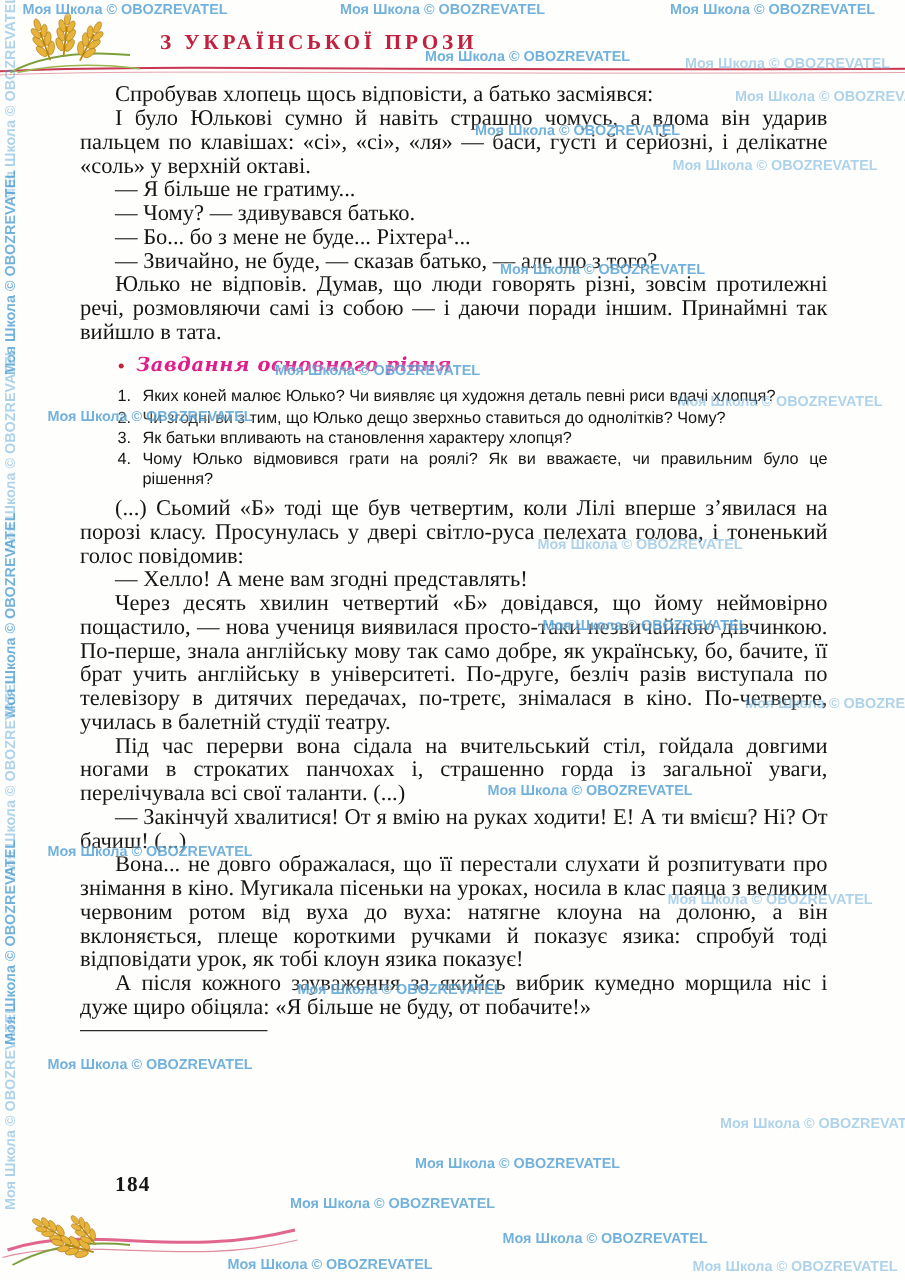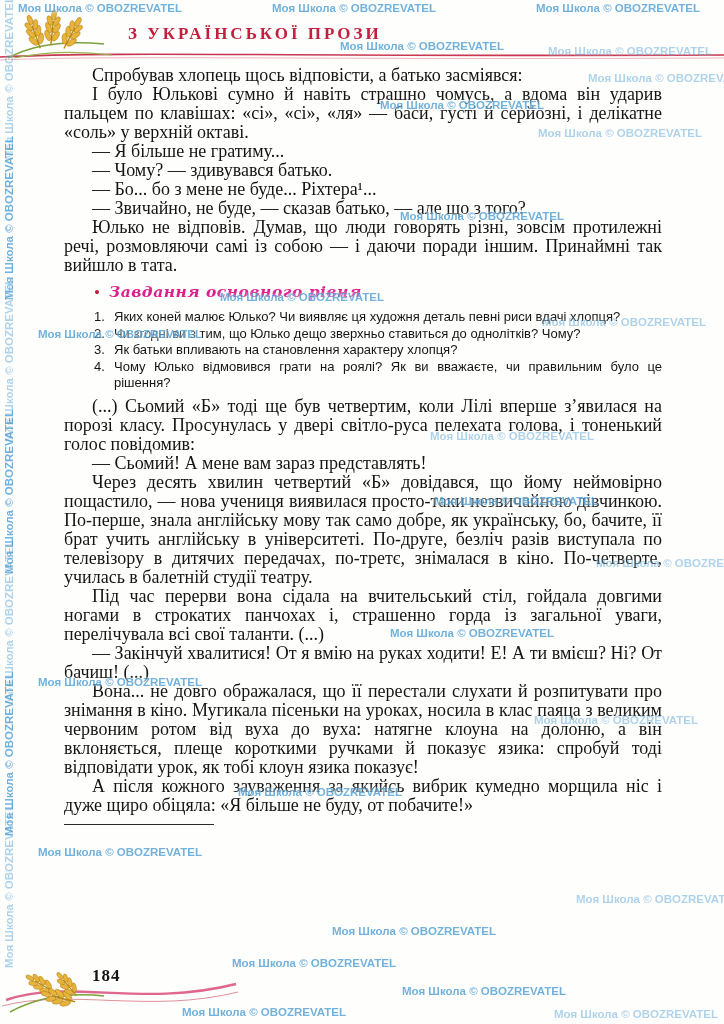--- a/index.html
+++ b/index.html
@@ -25,21 +25,21 @@
   .tasks-title { color:var(--tasks-pink); font-style:italic; font-weight:bold; font-family:"DejaVu Serif", serif; letter-spacing:0.5px; }
   .task { position:relative; padding-left:20px; font-family:"Liberation Sans", sans-serif; font-size:13px; line-height:16.5px; text-align:justify; }
   .task .num { position:absolute; left:0; }
 
   .story-title { font-size:15.5px; font-weight:normal; text-align:center; letter-spacing:3.5px; word-spacing:9px; margin:10px 0 7px; }
 
   .foot-rule { width:150px; border-top:1px solid #2a2a2a; margin:9px 0 3px; }
   .footnote { font-size:13px; line-height:16px; text-indent:28px; }
   .footnote sup { font-size:9px; }
 
-  .page-number { position:absolute; left:92px; top:938px; font-size:17px; font-weight:bold; letter-spacing:1px;margin-top:28px; }
+  .page-number { position:absolute; left:92px; top:938px; font-size:17px; font-weight:bold; letter-spacing:1px; }
 
   .wm {
     position:absolute; font-family:"Liberation Sans", sans-serif;
     font-size:11.5px; font-weight:bold; color:var(--watermark-blue);
     opacity:0.8; white-space:nowrap; pointer-events:none; z-index:5;
     text-shadow:0 0 2px rgba(255,255,255,0.95), 0 0 4px rgba(255,255,255,0.7);
   }
   .wm.light { opacity:0.45; }
   .wm.v { transform:rotate(-90deg); transform-origin:0 0; }
 </style>
@@ -96,21 +96,21 @@
       <div class="task">
         <span class="num">3.</span><span>Як батьки впливають на становлення характеру хлопця?</span>
       </div>
       <div class="task">
         <span class="num">4.</span><span>Чому Юлько відмовився грати на роялі? Як ви вважаєте, чи правильним було це рішення?</span>
       </div>
     </section>
 
 
     <p class="para">(...) Сьомий «Б» тоді ще був четвертим, коли Лілі вперше з’явилася на порозі класу. Просунулась у двері світло-руса пелехата голова, і тоненький голос повідомив:</p>
-    <p class="para">— Сьомий! А мене вам зараз представлять!</p>
+    <p class="para">— Хелло! А мене вам згодні представлять!</p>
     <p class="para">Через десять хвилин четвертий «Б» довідався, що йому неймовірно пощастило, — нова учениця виявилася просто-таки незвичайною дівчинкою. По-перше, знала англійську мову так само добре, як українську, бо, бачите, її брат учить англійську в університеті. По-друге, безліч разів виступала по телевізору в дитячих передачах, по-третє, знімалася в кіно. По-четверте, училась в балетній студії театру.</p>
     <p class="para">Під час перерви вона сідала на вчительський стіл, гойдала довгими ногами в строкатих панчохах і, страшенно горда із загальної уваги, перелічувала всі свої таланти. (...)</p>
     <p class="para">— Закінчуй хвалитися! От я вмію на руках ходити! Е! А ти вмієш? Ні? От бачиш! (...)</p>
     <p class="para">Вона... не довго ображалася, що її перестали слухати й розпитувати про знімання в кіно. Мугикала пісеньки на уроках, носила в клас паяца з великим червоним ротом від вуха до вуха: натягне клоуна на долоню, а він вклоняється, плеще короткими ручками й показує язика: спробуй тоді відповідати урок, як тобі клоун язика показує!</p>
     <p class="para">А після кожного зауваження за якийсь вибрик кумедно морщила ніс і дуже щиро обіцяла: «Я більше не буду, от побачите!»</p>
 
     <div class="foot-rule"></div>
   </main>
 
   <div class="page-number">184</div>

